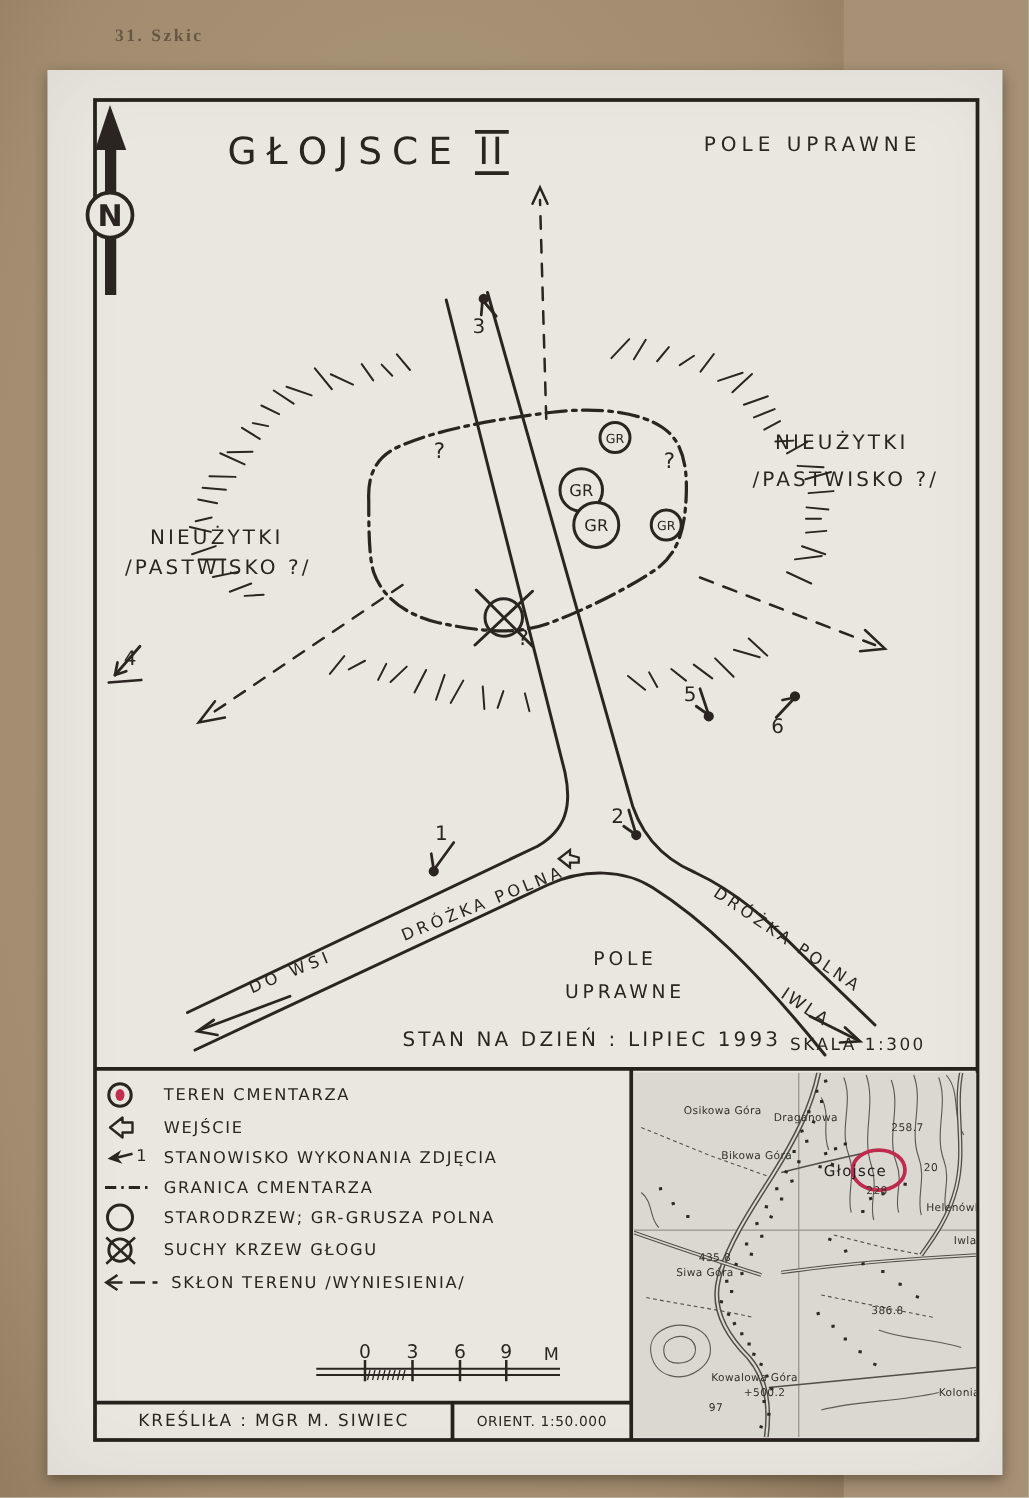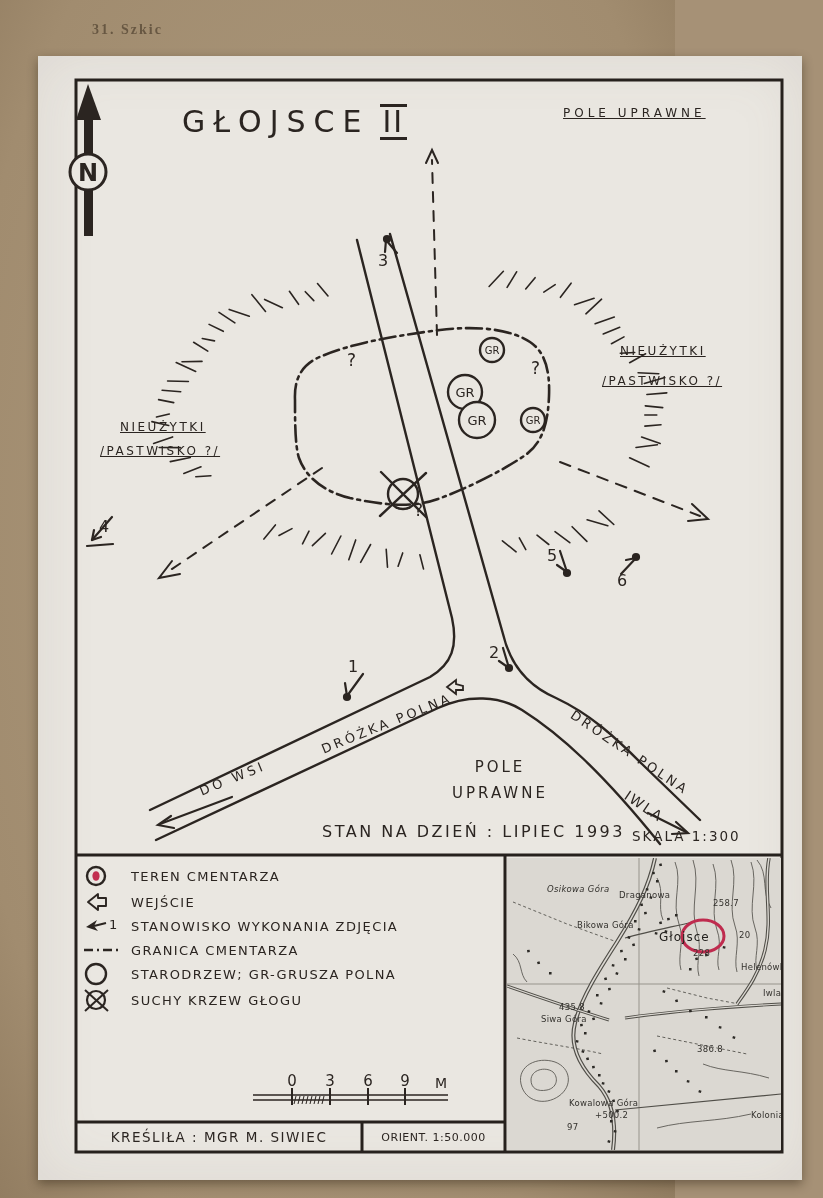--- a/index.html
+++ b/index.html
@@ -8,21 +8,21 @@
   .board{position:relative;width:675px;height:1198px;
          background:radial-gradient(ellipse at 50% 45%, #ad9a7e 0%, #a18c6f 80%, #927d61 100%);}
   .corner-note{position:absolute;left:92px;top:22px;font-family:"Liberation Serif",serif;
          font-weight:bold;font-size:14px;color:rgba(72,58,42,.65);letter-spacing:2px;
          filter:blur(.4px);}
   .sheet{position:absolute;left:38px;top:56px;width:764px;height:1124px;
          background:#eae7e1;box-shadow:0 4px 10px rgba(40,28,14,.45), inset 0 0 60px rgba(120,110,95,.12);}
   svg.plan{position:absolute;left:0;top:0;width:823px;height:1198px;}
   svg.plan text{font-family:"DejaVu Sans",sans-serif;fill:#2b2521;}
   .hand{position:absolute;white-space:nowrap;color:#2b2521;}
-  .lab-sm{font-size:12px;letter-spacing:2.5px;text-decoration:underline;}
+  .lab-sm{font-size:16px;letter-spacing:2.5px;}
   .title{left:182px;top:104px;font-size:30px;letter-spacing:8px;}
   .title .numeral{display:inline-block;border-top:3px solid #2b2521;border-bottom:3px solid #2b2521;
          padding:0 3px;line-height:30px;margin-left:10px;letter-spacing:2px;}
   .rot{transform-origin:left center;}
   .legend-row{position:absolute;display:flex;align-items:center;gap:9px;left:82px;}
   .legend-row .lbl{font-size:13px;letter-spacing:1.4px;}
   .legend-row svg{flex:0 0 auto;}
   .footer-cell{position:absolute;display:flex;align-items:center;justify-content:center;
          font-size:13.5px;letter-spacing:1.5px;}
   .inset{position:absolute;left:507px;top:858px;width:274px;height:292px;overflow:hidden;
@@ -285,20 +285,27 @@
 
   <div class="legend-row" style="top:987px;">
     <svg width="40" height="26" viewBox="0 0 40 26">
       <circle cx="14" cy="13" r="9" fill="none" stroke="#2b2521" stroke-width="2.2"></circle>
       <line x1="3" y1="3" x2="26" y2="24" stroke="#2b2521" stroke-width="2"></line>
       <line x1="26" y1="3" x2="3" y2="24" stroke="#2b2521" stroke-width="2"></line>
     </svg>
     <span class="lbl">SUCHY KRZEW GŁOGU</span>
   </div>
 
+  <div class="legend-row" style="top:1014px;">
+    <svg width="46" height="24" viewBox="0 0 46 24">
+      <line x1="4" y1="12" x2="44" y2="12" stroke="#2b2521" stroke-width="2" stroke-dasharray="12 6"></line>
+      <path d="M12,6 L3,12 L12,18" fill="none" stroke="#2b2521" stroke-width="2"></path>
+    </svg>
+    <span class="lbl">SKŁON TERENU /WYNIESIENIA/</span>
+  </div>
 
 
   <div class="footer-cell" style="left:78px;top:1124px;width:282px;height:26px;">KREŚLIŁA : MGR M. SIWIEC</div>
   <div class="footer-cell" style="left:364px;top:1124px;width:139px;height:26px;font-size:11px;letter-spacing:.5px;">ORIENT.  1:50.000</div>
 
   <div class="inset">
     <svg width="274" height="292" viewBox="0 0 274 292">
       <rect x="0" y="0" width="274" height="292" fill="#dbd8d2"></rect>
 
       <line x1="132" y1="0" x2="132" y2="292" stroke="#97948c" stroke-width="1"></line>
@@ -395,21 +402,21 @@
           <rect x="168" y="212" width="2.6" height="2.4" transform="rotate(1 168 212)"></rect>
           <rect x="180" y="222" width="2.6" height="2.4" transform="rotate(9 180 222)"></rect>
           <rect x="192" y="232" width="2.6" height="2.4" transform="rotate(17 192 232)"></rect>
           <rect x="30" y="104" width="2.6" height="2.4" transform="rotate(-15 30 104)"></rect>
           <rect x="20" y="92" width="2.6" height="2.4" transform="rotate(-7 20 92)"></rect>
           <rect x="42" y="114" width="2.6" height="2.4" transform="rotate(1 42 114)"></rect>
         </g>
 
       <ellipse cx="196" cy="78" rx="21" ry="16" fill="none" stroke="#bf2b4e" stroke-width="3"></ellipse>
     </svg>
-    <div class="ins-label" style="left:40px;top:26px;font-style:italic;">Osikowa Góra</div>
+    <div class="ins-label" style="left:40px;top:26px;">Osikowa Góra</div>
     <div class="ins-label" style="left:112px;top:32px;">Draganowa</div>
     <div class="ins-label" style="left:70px;top:62px;">Bikowa Góra</div>
     <div class="ins-label ins-big" style="left:152px;top:72px;">Głojsce</div>
     <div class="ins-label" style="left:186px;top:90px;">228</div>
     <div class="ins-label" style="left:206px;top:40px;">258.7</div>
     <div class="ins-label" style="left:232px;top:72px;">20</div>
     <div class="ins-label" style="left:234px;top:104px;">Helenówka</div>
     <div class="ins-label" style="left:256px;top:130px;">Iwla</div>
     <div class="ins-label" style="left:52px;top:144px;">435.8</div>
     <div class="ins-label" style="left:34px;top:156px;">Siwa Góra</div>

